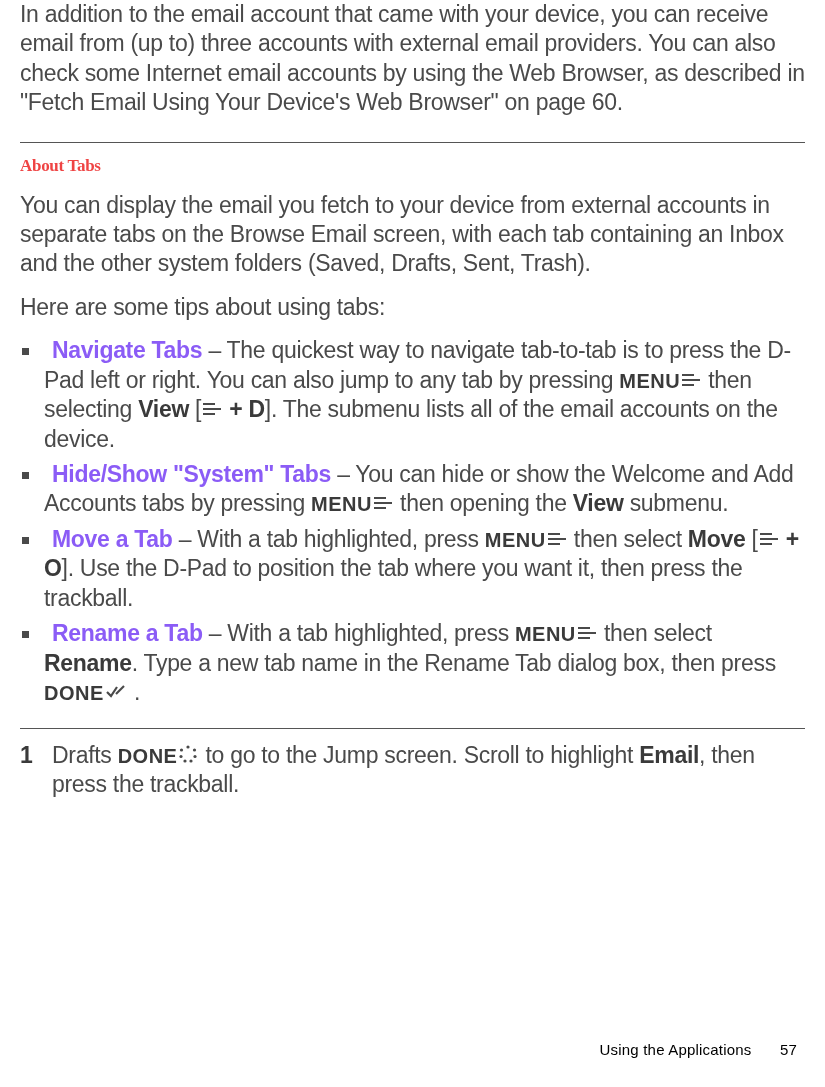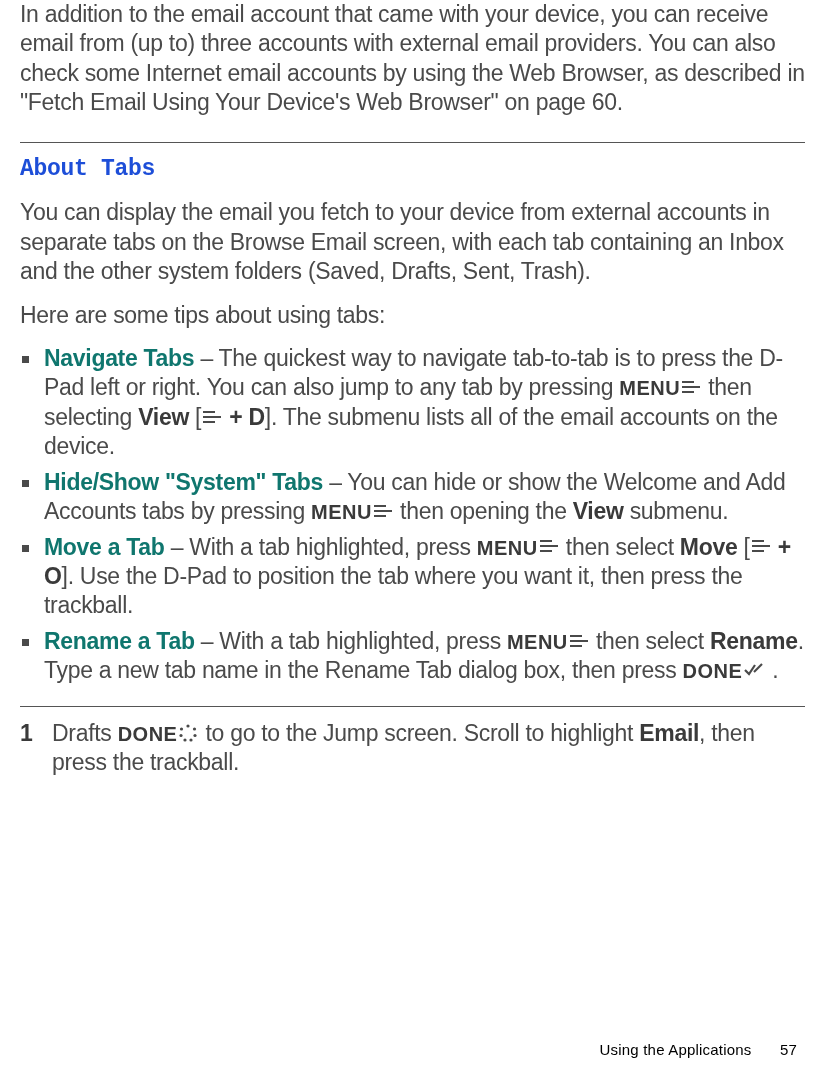--- a/index.html
+++ b/index.html
@@ -16,27 +16,27 @@
       font-size: 23px;
       letter-spacing: -0.3px;
       margin-bottom: 24px;
     }
     .section {
       border-top: 1.5px solid #555;
       padding-top: 12px;
       margin-bottom: 20px;
     }
     .section-heading {
-      font-family: Liberation Mono, monospace;
+      font-family: Liberation Serif, serif;
       font-stretch: condensed;
       font-weight: bold;
-      font-size: 23px;
+      font-size: 17px;
       letter-spacing: -0.3px;
       margin-bottom: 14px;
-      color: #1d4ed8;
+      color: #ef4444;
     }
     .para {
       font-size: 23px;
       letter-spacing: -0.3px;
       margin-bottom: 14px;
     }
     .bullets {
       list-style: none;
       margin: 0;
       padding: 0;
@@ -49,21 +49,21 @@
       margin-bottom: 6px;
     }
     .bullets li .bullet-square {
       position: absolute;
       left: 2px;
       top: 12px;
       width: 7px;
       height: 7px;
       background: #4a4a4a;
     }
-    .bold { font-weight: bold; font-family: "Arial Narrow", Arial, sans-serif; font-stretch: condensed; color: #0f766e; }
+    .bold { font-weight: bold; font-family: "Arial Narrow", Arial, sans-serif; font-stretch: condensed; color: #8b5cf6; margin-left: 8px; }
     .boldreg { font-weight: bold; color: #3a3a3a; }
     .smallcaps {
       font-weight: bold;
       font-family: "Arial Narrow", Arial, sans-serif;
       font-stretch: condensed;
       font-size: 20px;
       letter-spacing: 0.5px;
       color: #3a3a3a;
       vertical-align: baseline;
     }

